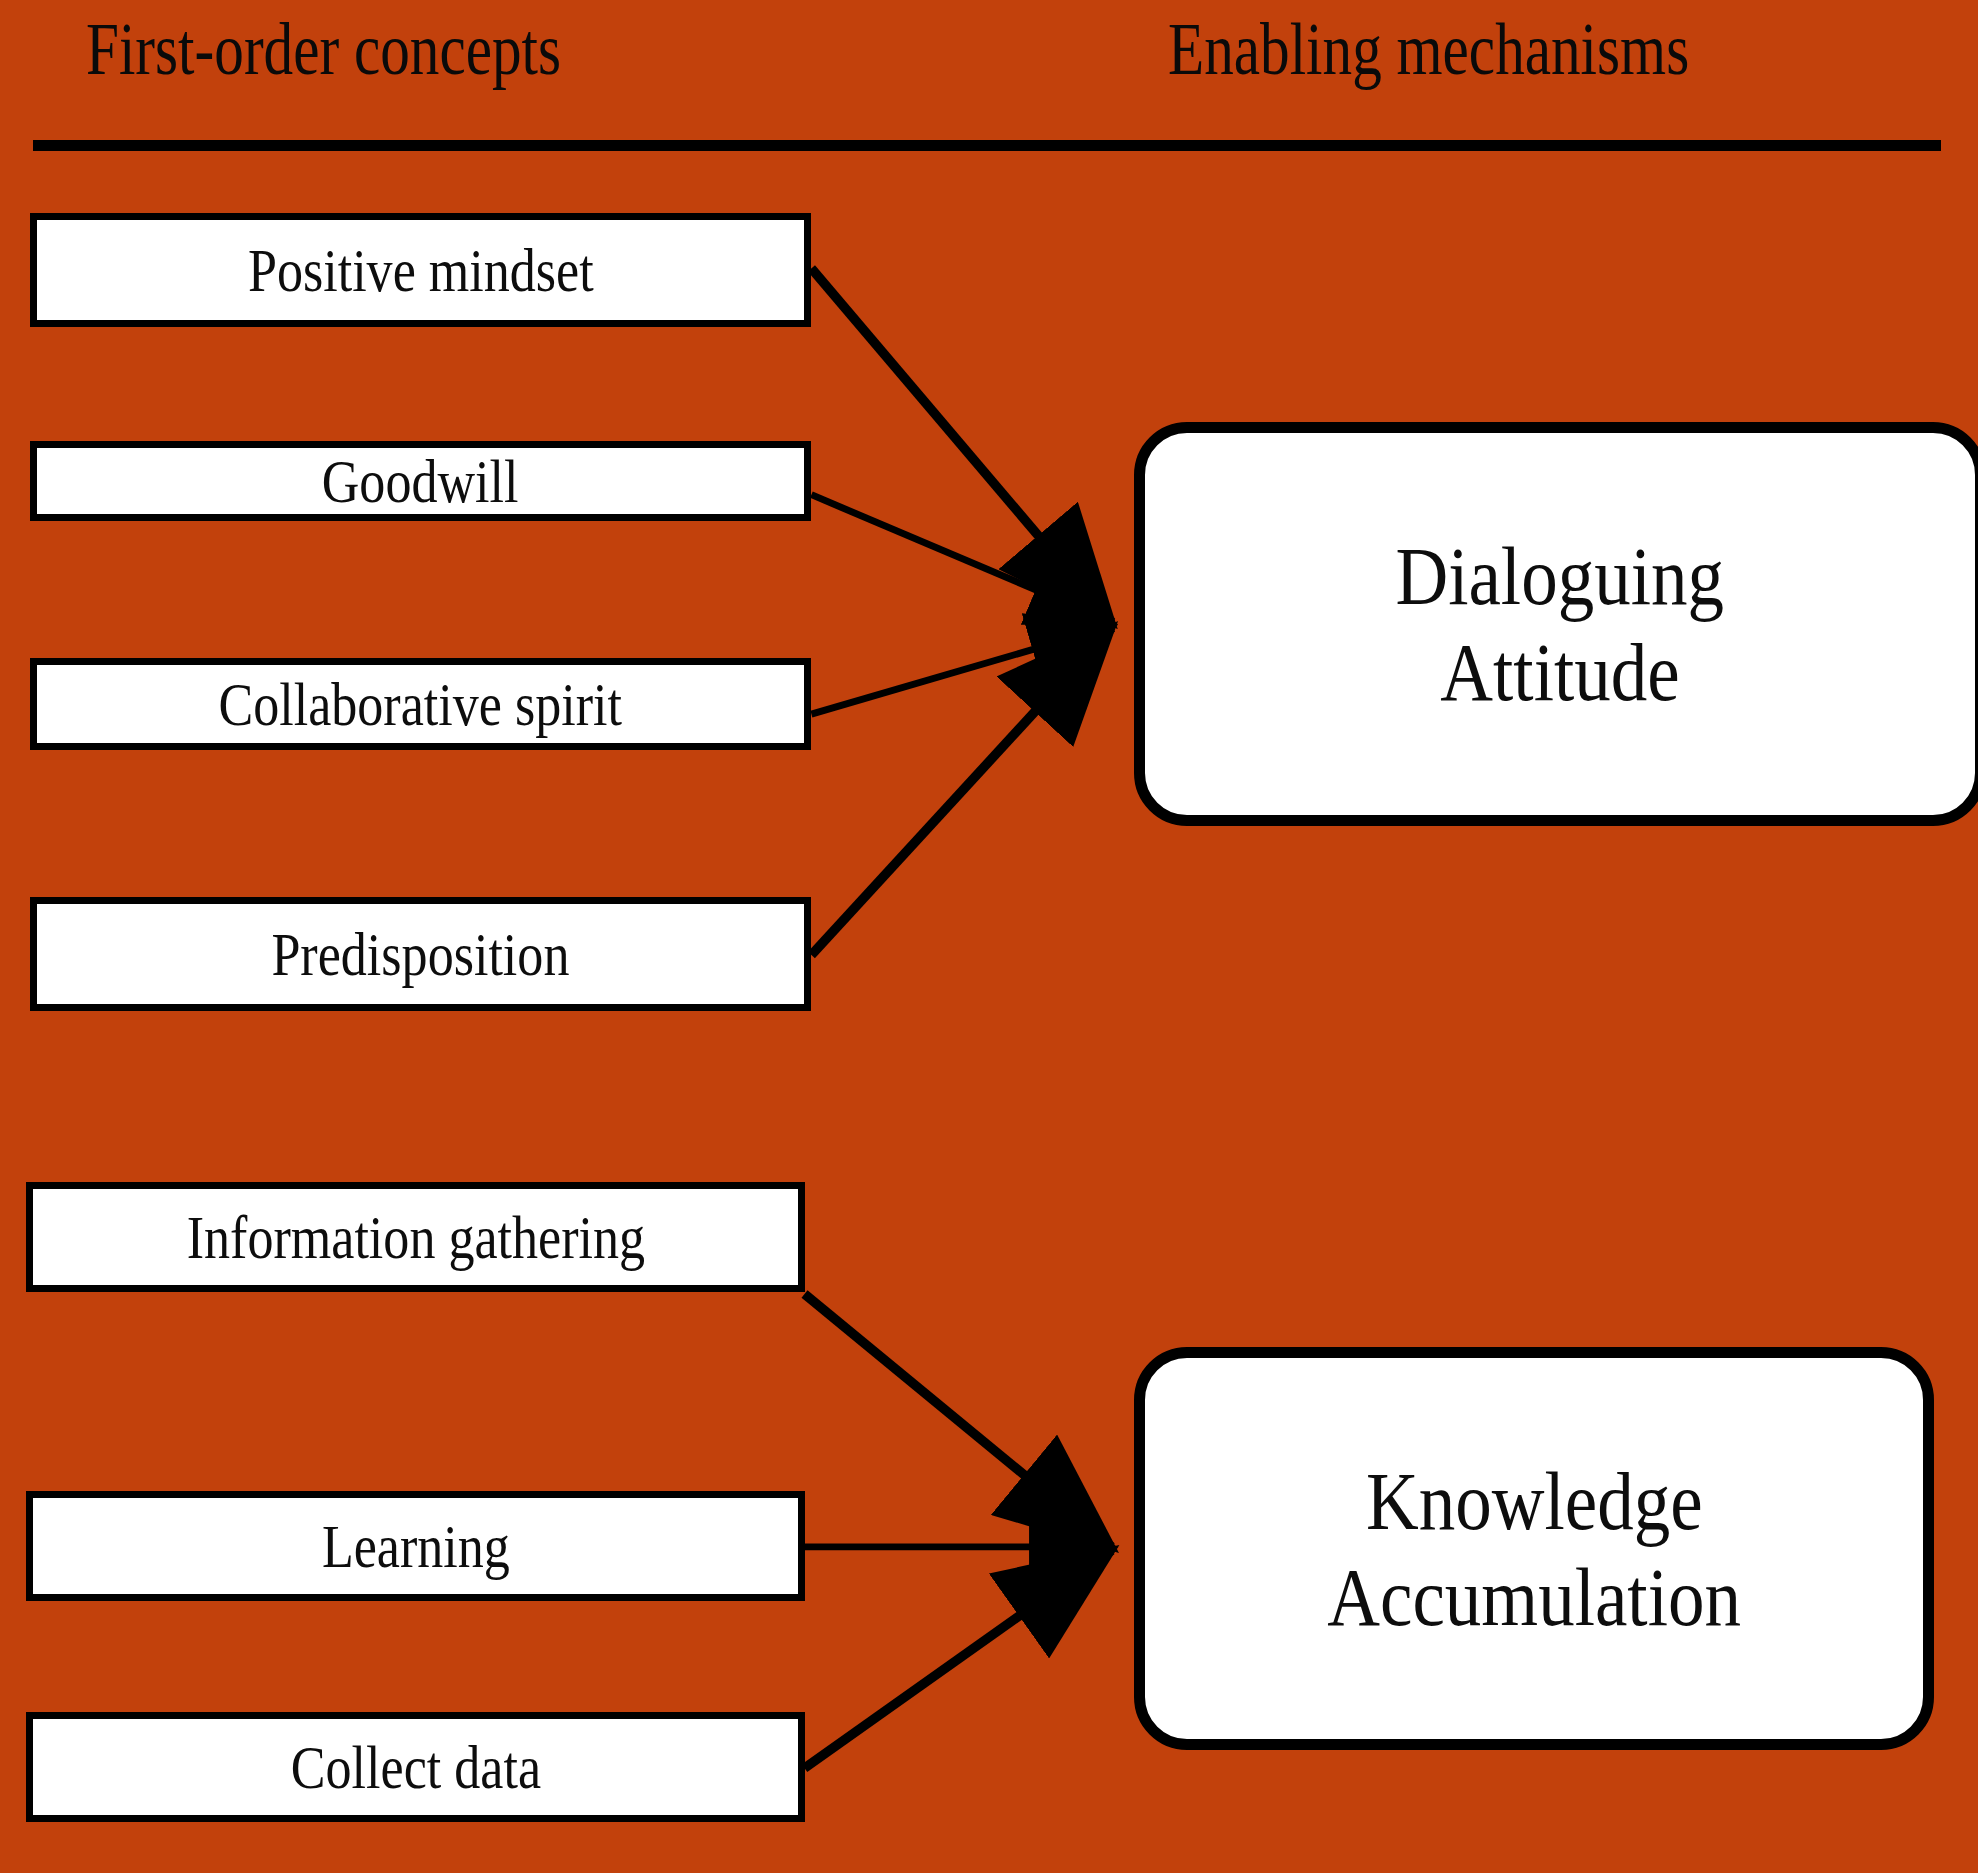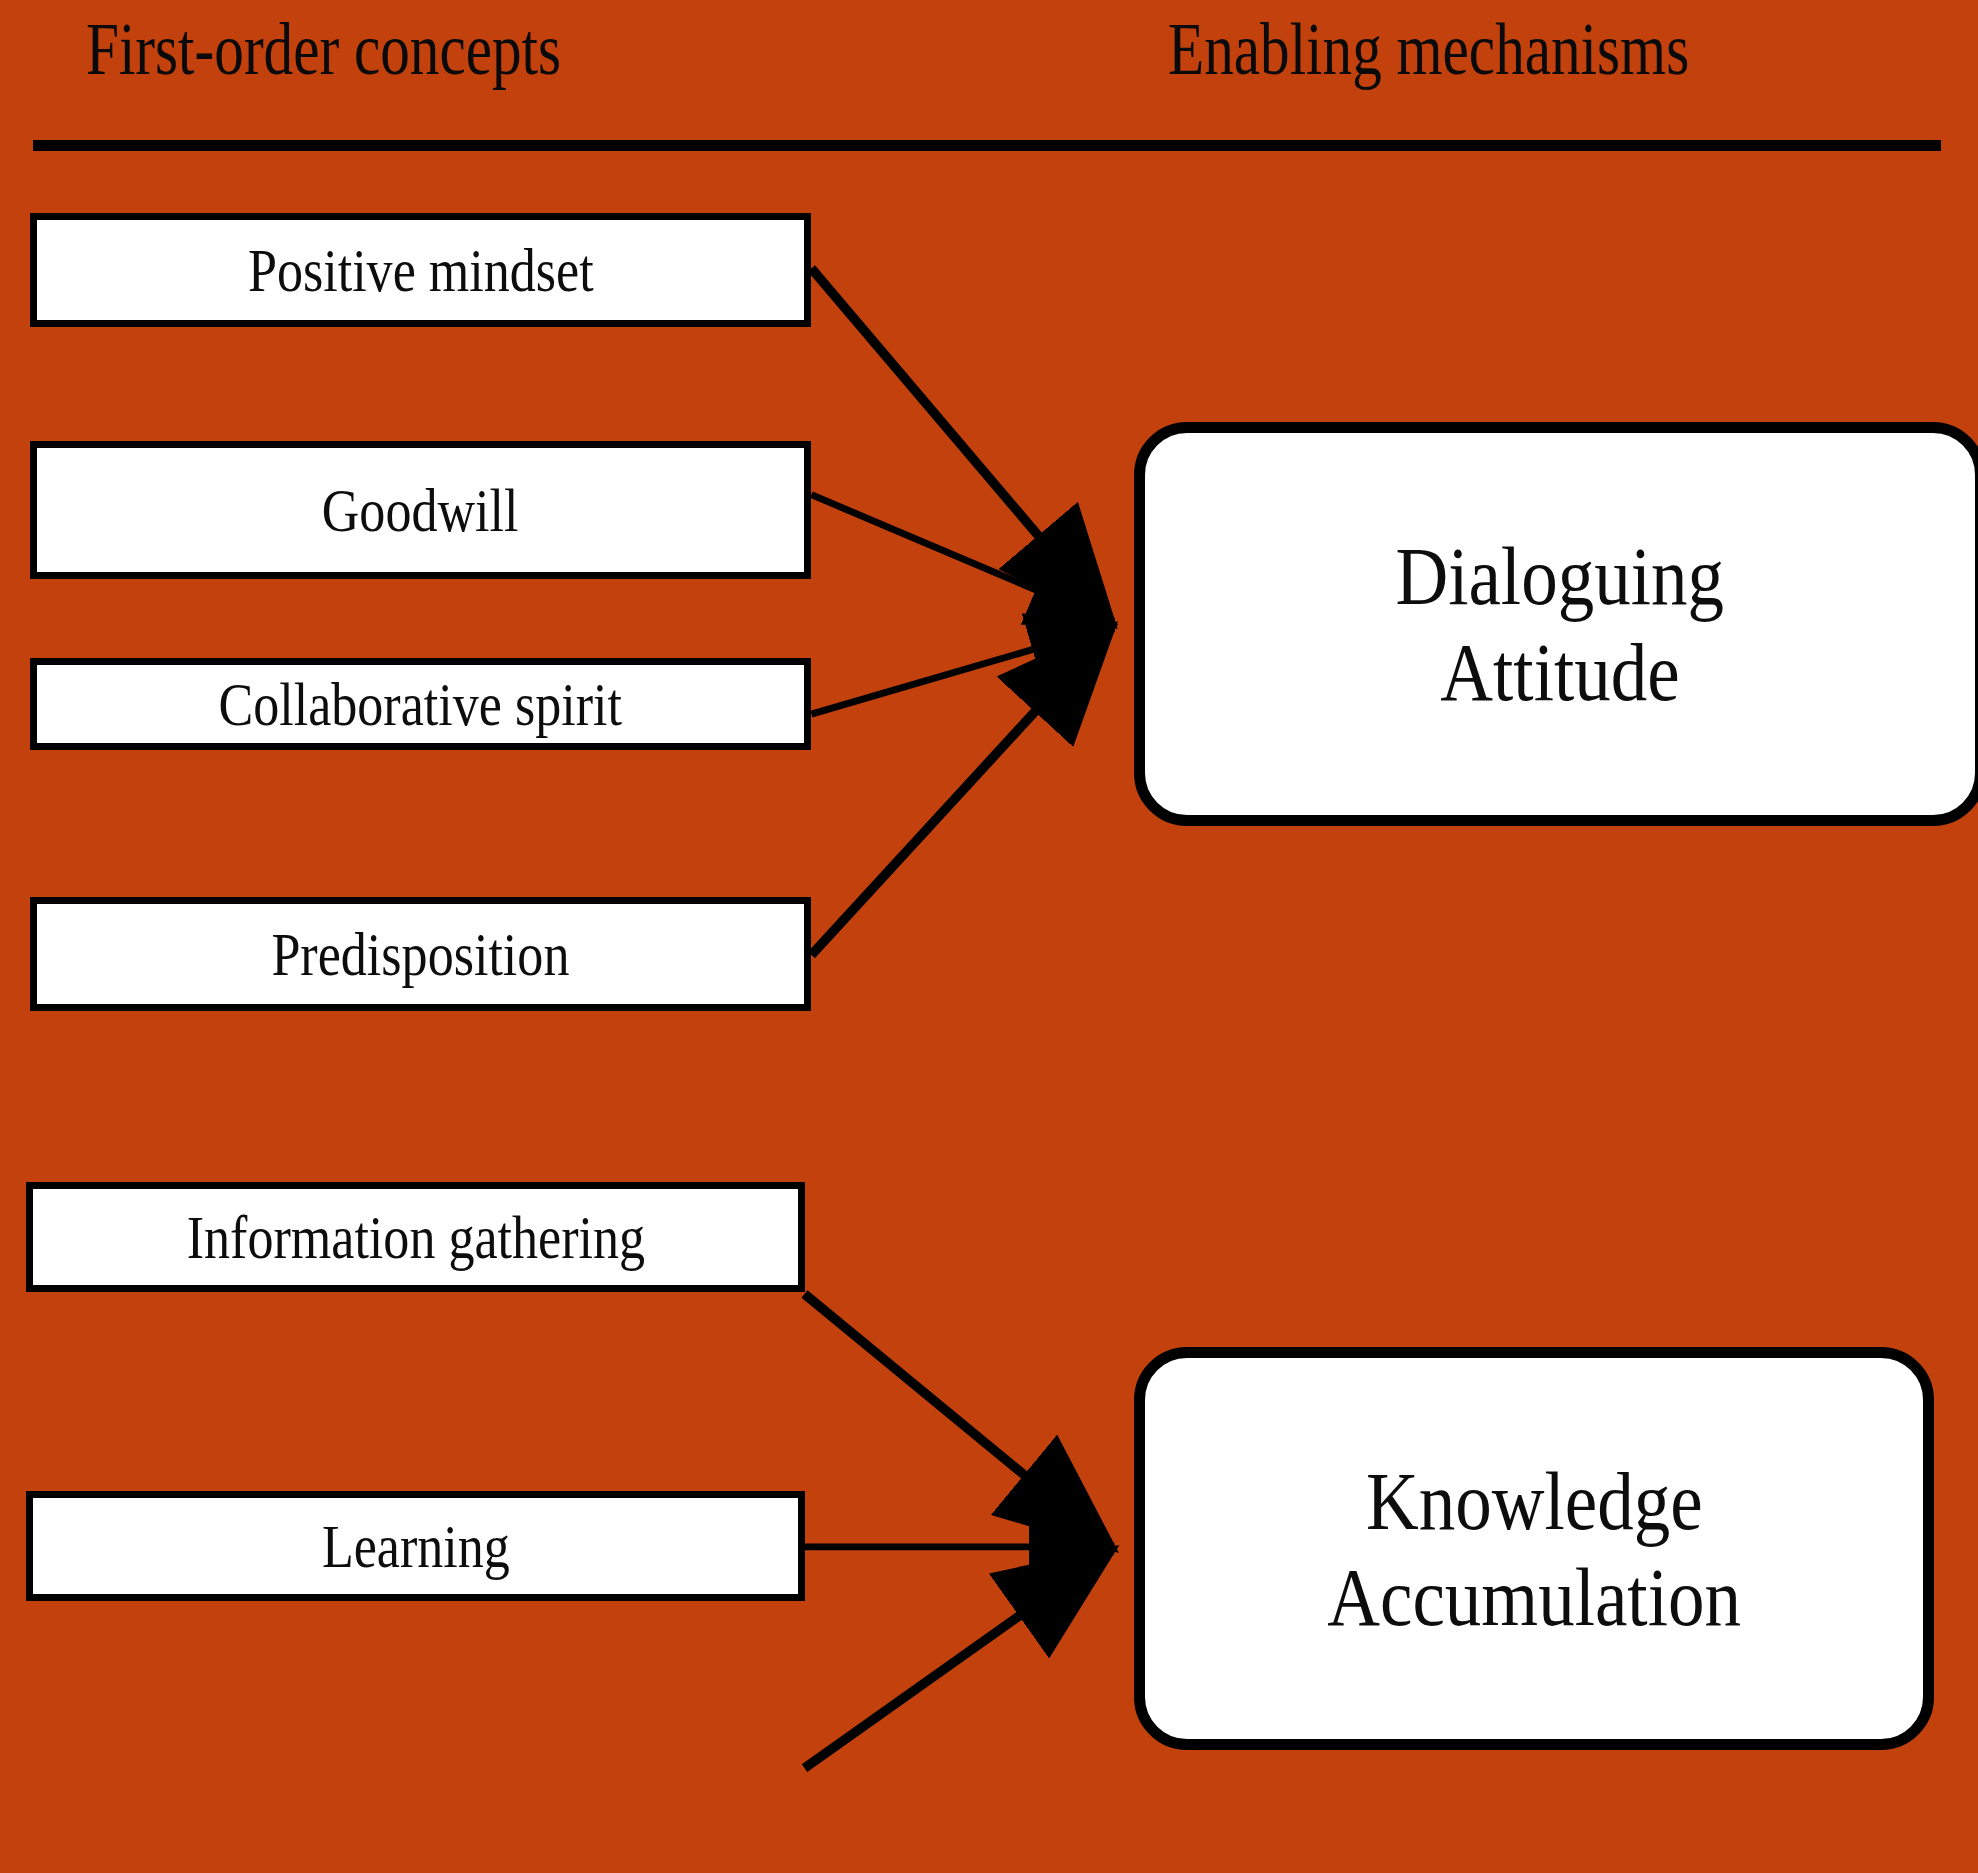--- a/index.html
+++ b/index.html
@@ -124,21 +124,21 @@
       <line x1="935" y1="1504" x2="1292" y2="1798" stroke="#000000" stroke-width="11" marker-end="url(#arrowhead)"></line>
       <line x1="935" y1="1798" x2="1292" y2="1798" stroke="#000000" stroke-width="8" marker-end="url(#arrowhead)"></line>
       <line x1="935" y1="2055" x2="1292" y2="1802" stroke="#000000" stroke-width="11" marker-end="url(#arrowhead)"></line>
     </g>
   </svg>
 
   <div class="concept-box" style="left:30px; top:213px; width:781px; height:114px;">
     <span class="concept-label">Positive mindset</span>
   </div>
 
-  <div class="concept-box" style="left:30px; top:441px; width:781px; height:138px;">
+  <div class="concept-box" style="left:30px; top:441px; width:781px; height:80px;">
     <span class="concept-label">Goodwill</span>
   </div>
 
   <div class="concept-box" style="left:30px; top:658px; width:781px; height:92px;">
     <span class="concept-label">Collaborative spirit</span>
   </div>
 
   <div class="concept-box" style="left:30px; top:897px; width:781px; height:114px;">
     <span class="concept-label">Predisposition</span>
   </div>
@@ -149,20 +149,23 @@
   </div>
 
   <div class="concept-box" style="left:26px; top:1182px; width:779px; height:110px;">
     <span class="concept-label">Information gathering</span>
   </div>
 
   <div class="concept-box" style="left:26px; top:1491px; width:779px; height:110px;">
     <span class="concept-label">Learning</span>
   </div>
 
+  <div class="concept-box" style="left:26px; top:1712px; width:779px; height:110px;">
+    <span class="concept-label">Collect data</span>
+  </div>
 
   <div class="mechanism-box" style="left:1118px; top:1347px; width:800px; height:403px;">
     <span class="mechanism-label">Knowledge</span>
     <span class="mechanism-label">Accumulation</span>
   </div>
 
 </div>
 
 
 </body></html>

